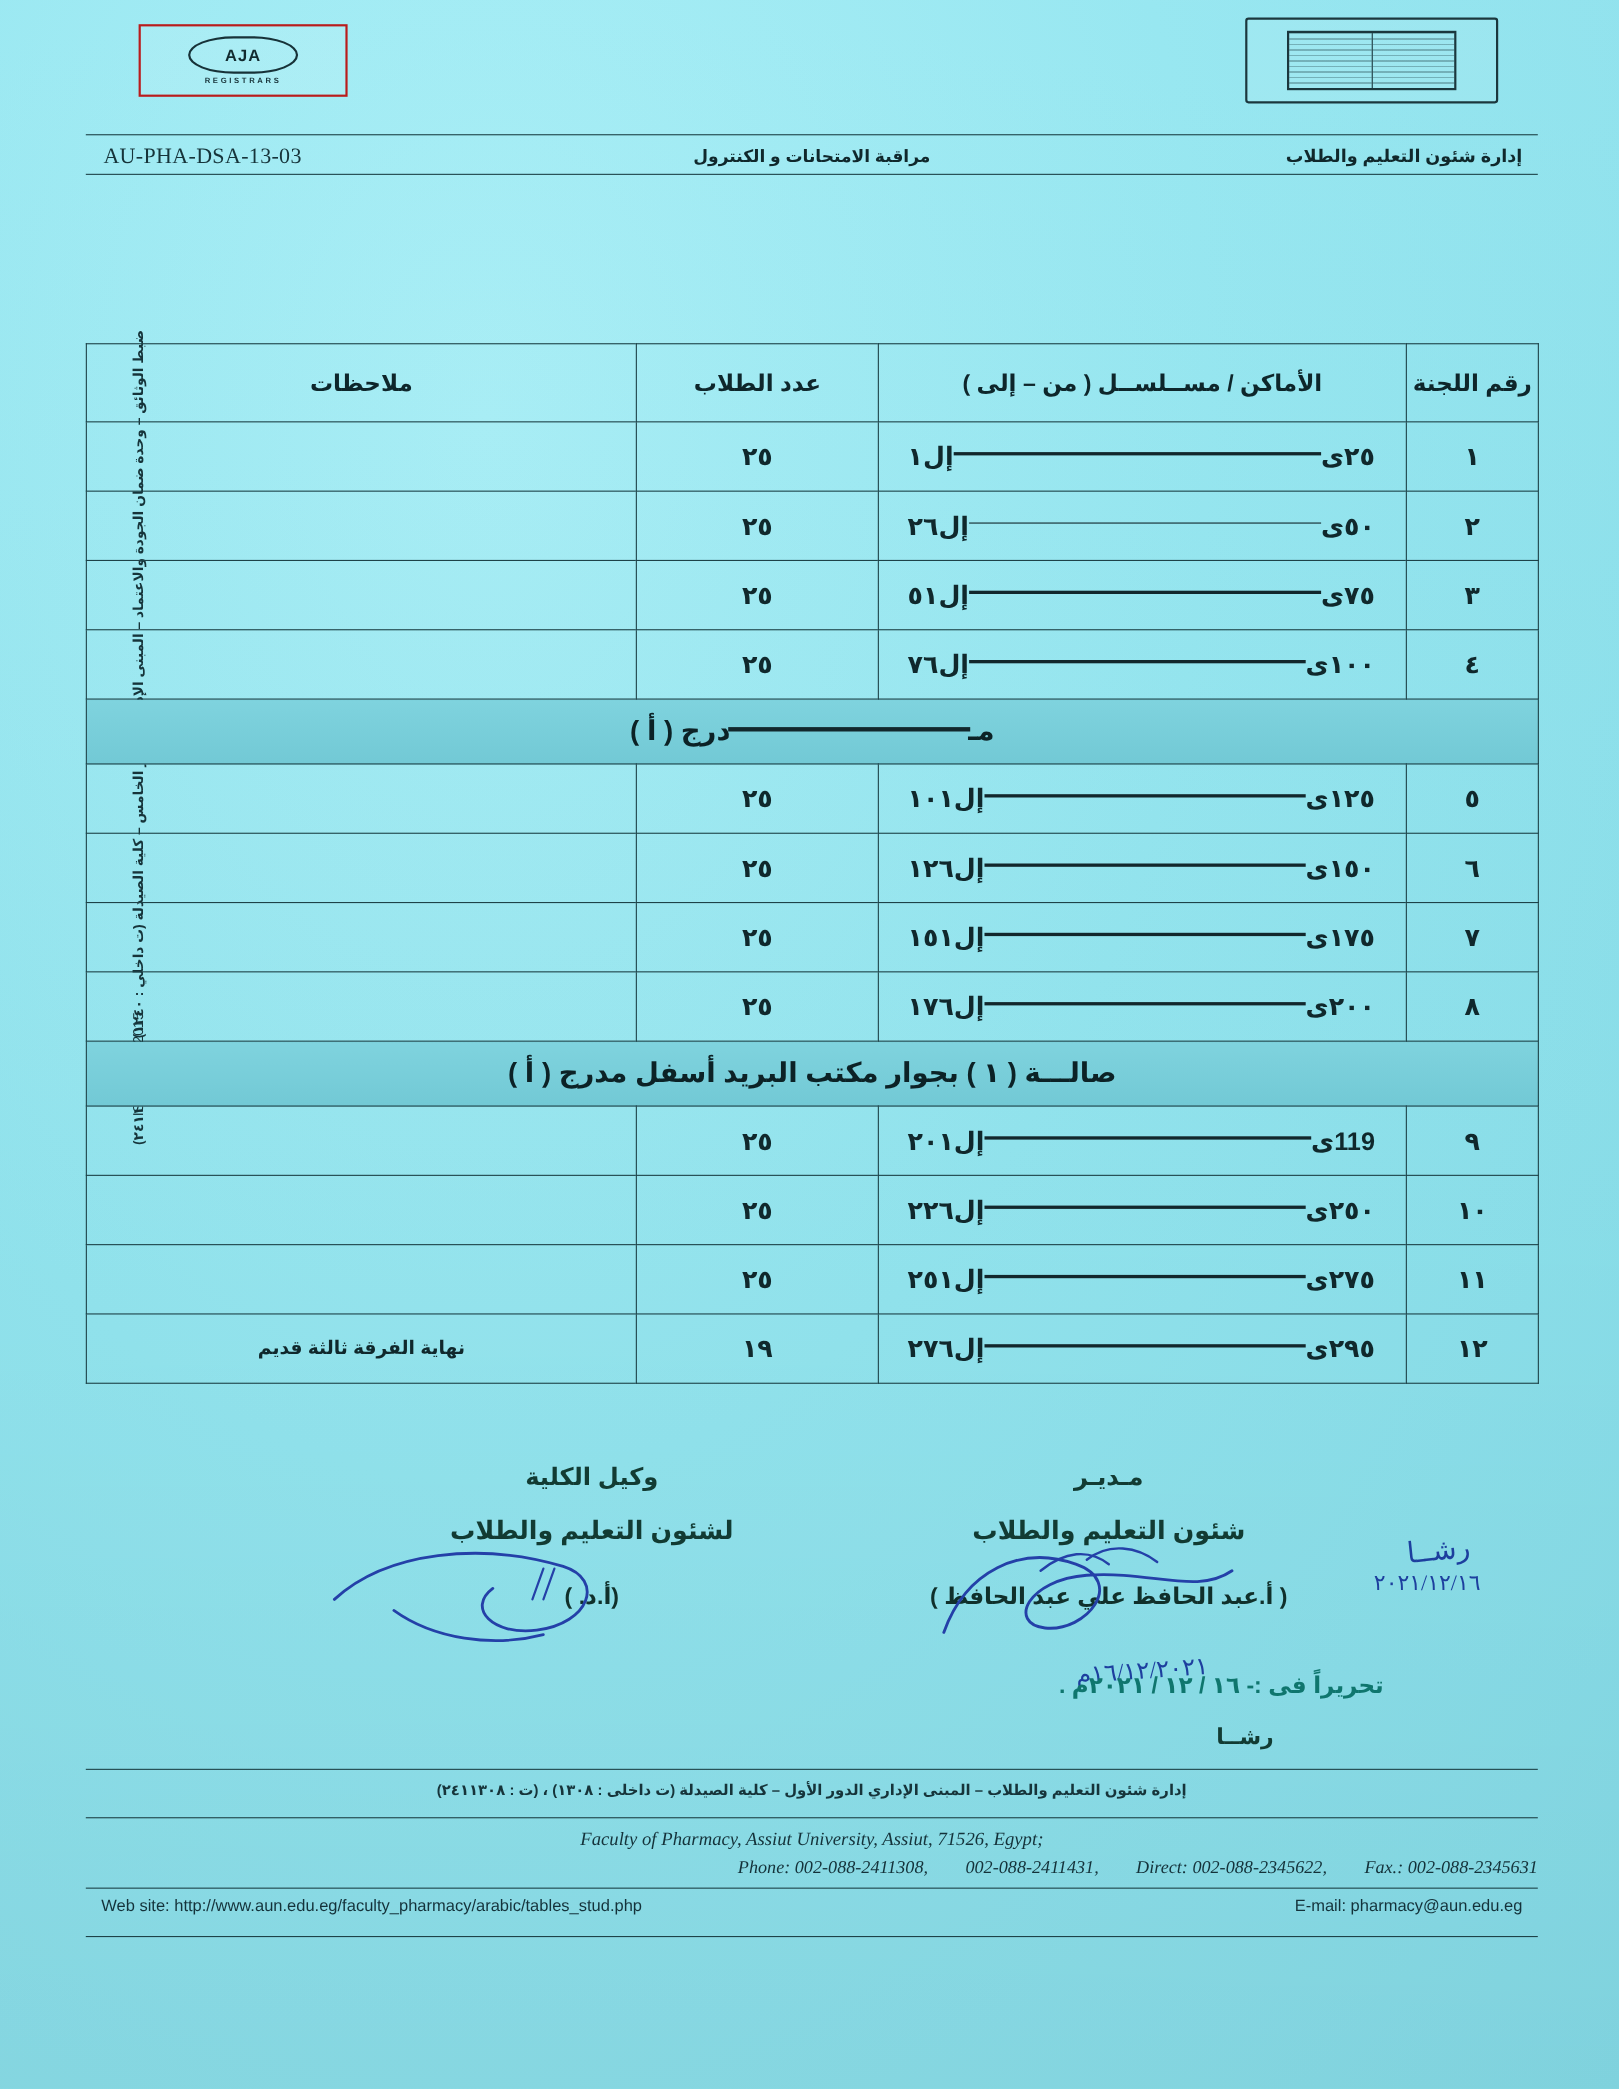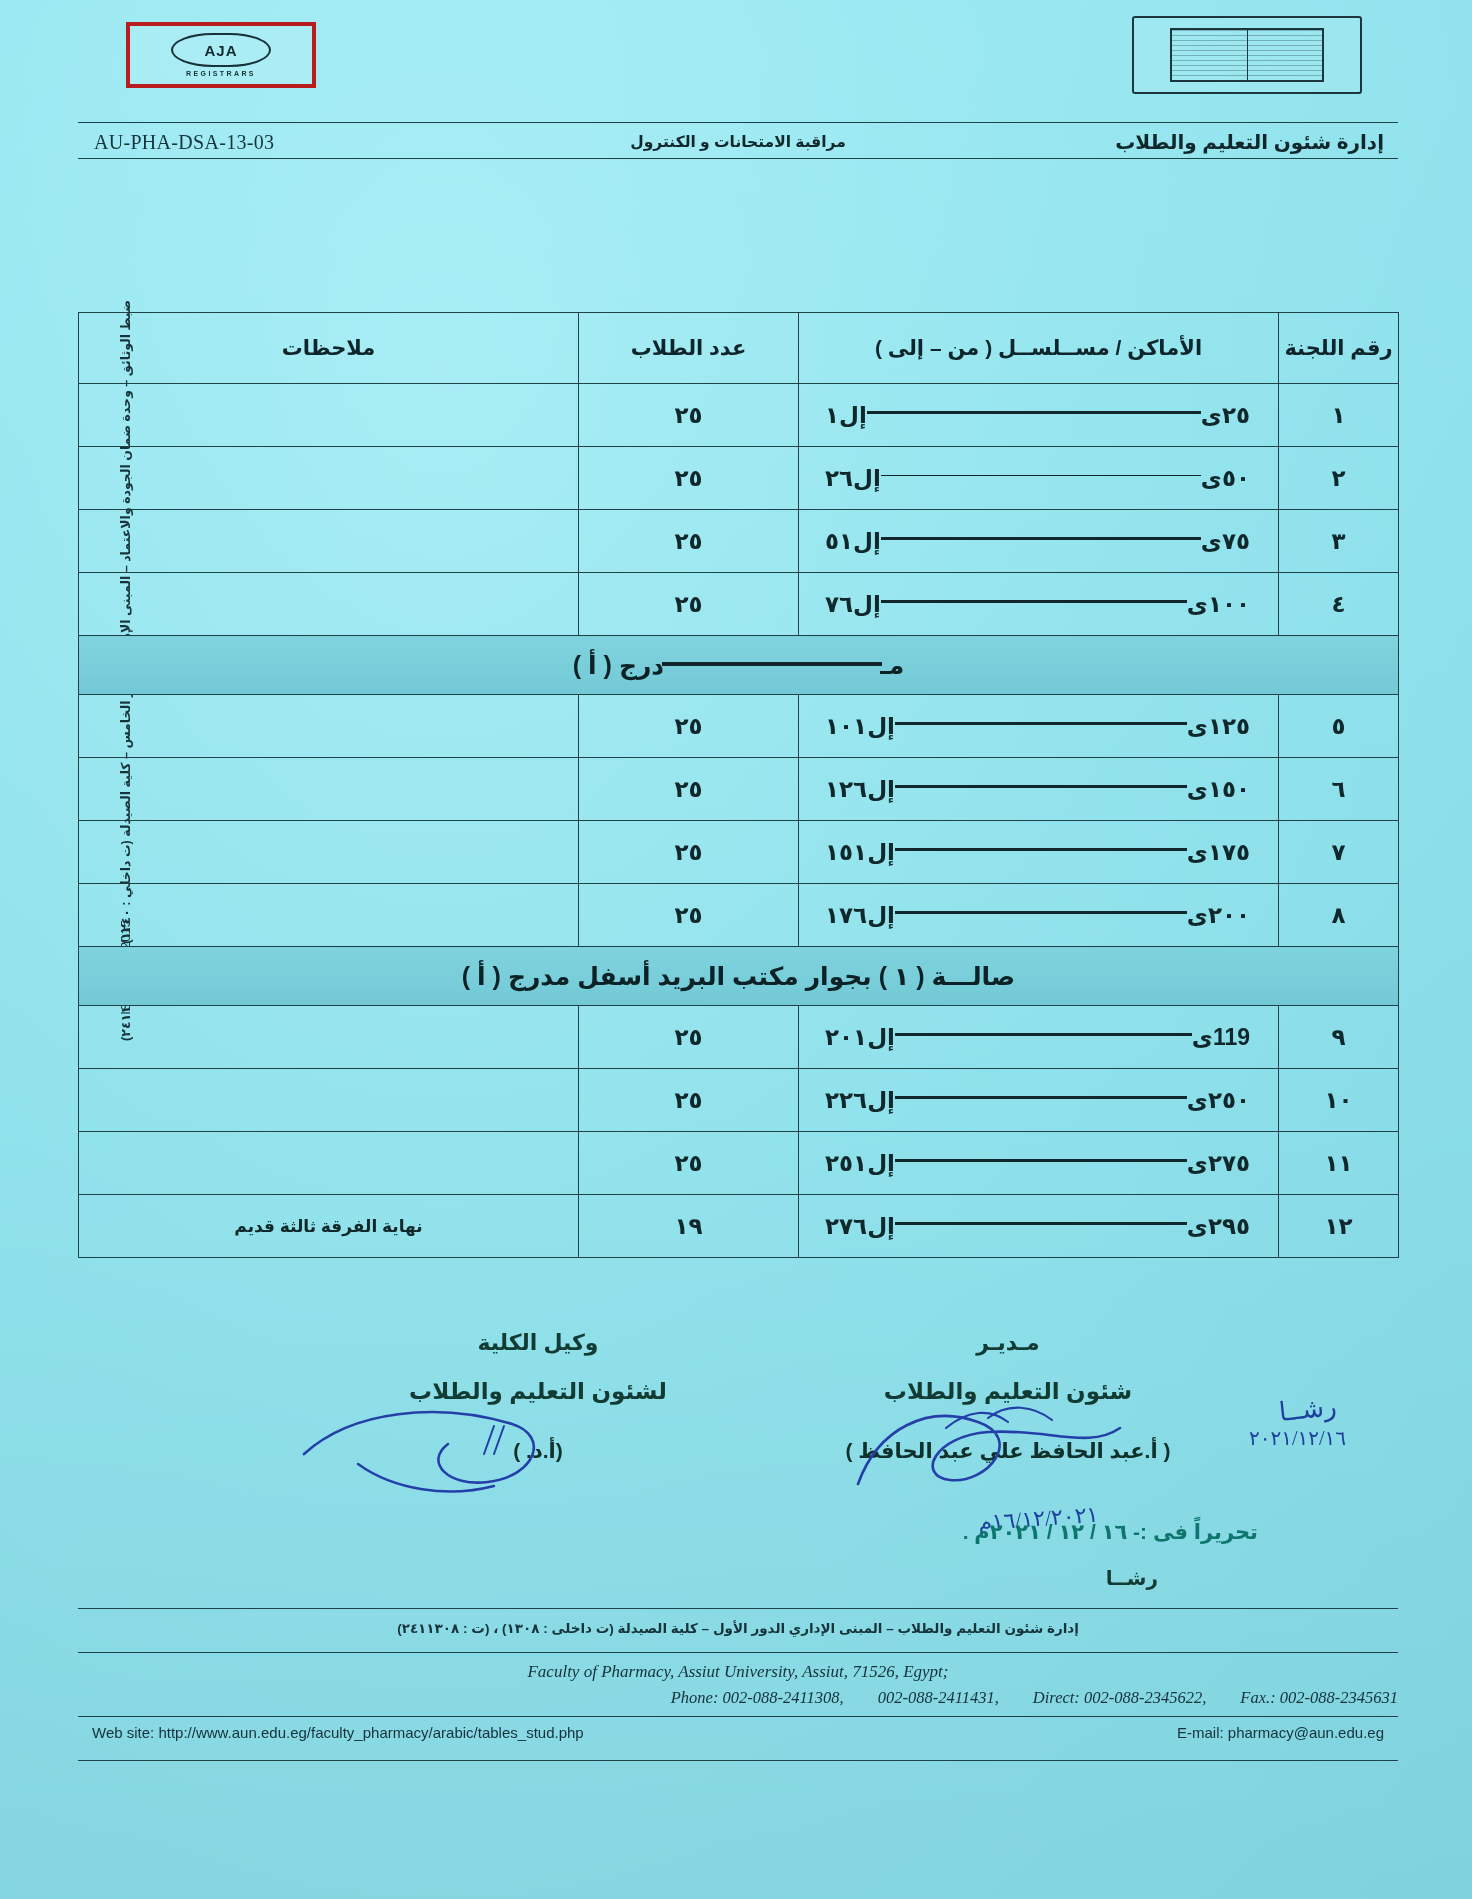--- a/index.html
+++ b/index.html
@@ -41,21 +41,21 @@
     left: 0;
     width: 1320px;
     height: 80px;
   }
   .logo-aja {
     position: absolute;
     left: 48px;
     top: 8px;
     width: 190px;
     height: 66px;
-    border: 4px solid #b91c1c;
+    border: 2px solid #b91c1c;
     box-sizing: border-box;
     display: flex;
     flex-direction: column;
     align-items: center;
     justify-content: center;
     background: rgba(255,255,255,0.10);
   }
   .logo-aja .ring {
     width: 96px;
     height: 30px;
@@ -138,21 +138,21 @@
   .hdr-center {
     position: absolute;
     left: 50%;
     transform: translateX(-50%);
     font-size: 15.5px;
     font-weight: bold;
   }
   .hdr-right {
     position: absolute;
     right: 14px;
-    font-size: 20px;
+    font-size: 16px;
     font-weight: bold;
   }
 
   
   .title-block {
     position: absolute;
     top: 168px;
     left: 0;
     width: 1320px;
     text-align: center;

